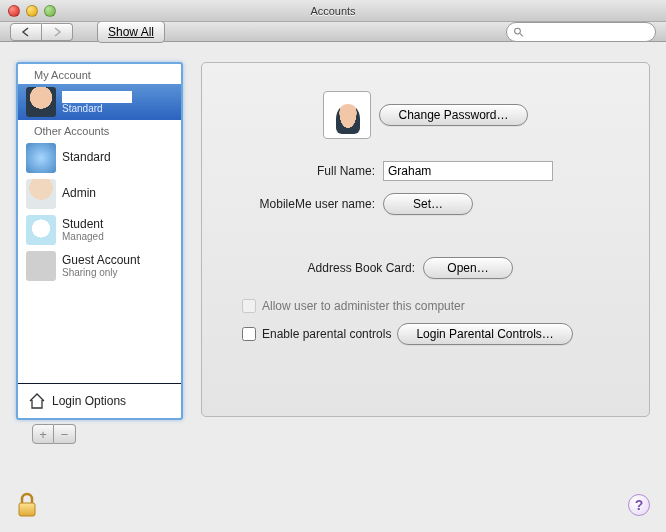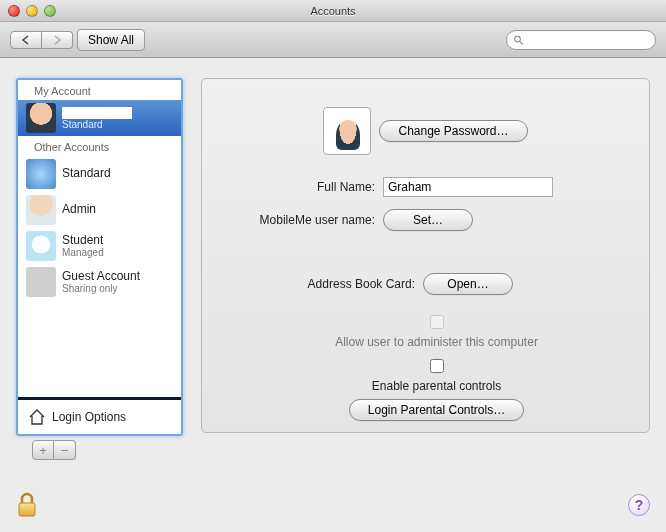--- a/index.html
+++ b/index.html
@@ -20,27 +20,28 @@
   align-items: center;
   position: relative;
 }
 .traffic { display: flex; gap: 6px; margin-left: 8px; }
 .tl { width: 12px; height: 12px; border-radius: 50%; border: 1px solid rgba(0,0,0,.25); }
 .tl.red { background: radial-gradient(circle at 30% 30%, #ff8f84, #d8231e); }
 .tl.yel { background: radial-gradient(circle at 30% 30%, #ffe07a, #e5a50a); }
 .tl.grn { background: radial-gradient(circle at 30% 30%, #b6e29a, #6db43c); }
 .wintitle { position: absolute; left: 0; right: 0; text-align: center; font-size: 11px; color: #333; text-shadow: 0 1px 0 #fff; }
 .toolbar {
-  height: 36px;
+  height: 20px;
   background: linear-gradient(#e6e6e6, #c8c8c8);
   border-bottom: 1px solid #9a9a9a;
   display: flex;
   align-items: center;
   padding: 0 10px;
-  gap: 4px;
+  gap: 24px;
+  text-decoration: underline;
 }
 .segbtn { display: inline-flex; }
 .aquabtn {
   background: linear-gradient(#fdfdfd, #d9d9d9);
   border: 1px solid #999;
   border-radius: 4px;
   box-shadow: inset 0 1px 0 #fff;
   padding: 3px 10px;
   font-size: 12px;
   cursor: default;
@@ -91,21 +92,21 @@
 .av.face { background: radial-gradient(circle at 50% 35%, #f2c7a8 0 45%, #2a3a48 46% 100%); }
 .av.blue { background: radial-gradient(circle at 50% 50%, #a6d6ff, #4a8ac7); }
 .av.kid { background: radial-gradient(circle at 50% 45%, #fff 0 40%, #bde4f2 41% 100%); }
 .av.sil { background: #cfcfcf; }
 .acct .lines { display: flex; flex-direction: column; line-height: 1.1; }
 .acct .nm { font-size: 12px; }
 .acct .sub { font-size: 10px; color: #777; }
 .acct.sel .sub { color: #e0eaff; }
 .spacer { flex: 1; }
 .loginopt {
-  border-top: 3px solid #0f172a;
+  border-top: 1px solid #0f172a;
   padding: 8px 10px;
   display: flex; align-items: center; gap: 6px;
   font-size: 12px;
 }
 .addrem {
   margin-top: 4px;
   margin-left: 16px;
   display: inline-flex;
 }
 .addrem button {
@@ -165,21 +166,21 @@
   cursor: default;
 }
 input[type=text].field {
   border: 1px solid #aaa;
   background: #fff;
   padding: 2px 4px;
   font-size: 12px;
   width: 170px;
   height: 20px;
 }
-.chkrow { display: flex; align-items: center; gap: 6px; margin: 20px 0 0 22px; font-size: 12px; color: #777; flex-direction: column; }
+.chkrow { display: flex; align-items: center; gap: 6px; margin: 20px 0 0 22px; font-size: 12px; color: #777; }
 .chkrow input { width: 14px; height: 14px; }
 .chkrow.last { margin-top: 10px; color: #222; }
 
 .footer {
   position: absolute;
   left: 16px; right: 16px; bottom: 14px;
   display: flex; align-items: center; gap: 8px;
 }
 .lock { width: 22px; height: 26px; }
 .helpbtn {

